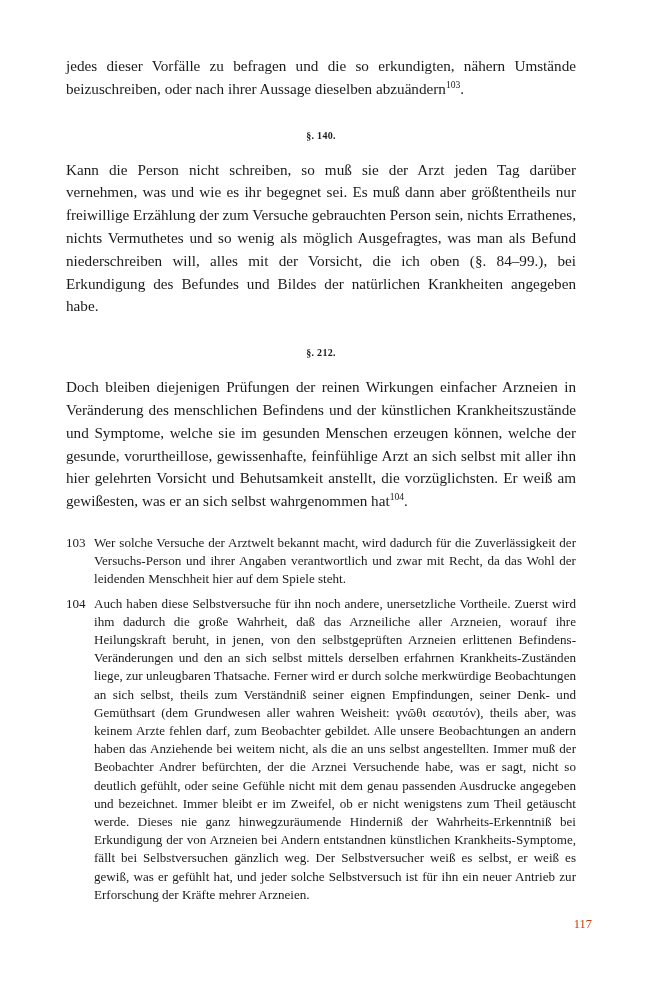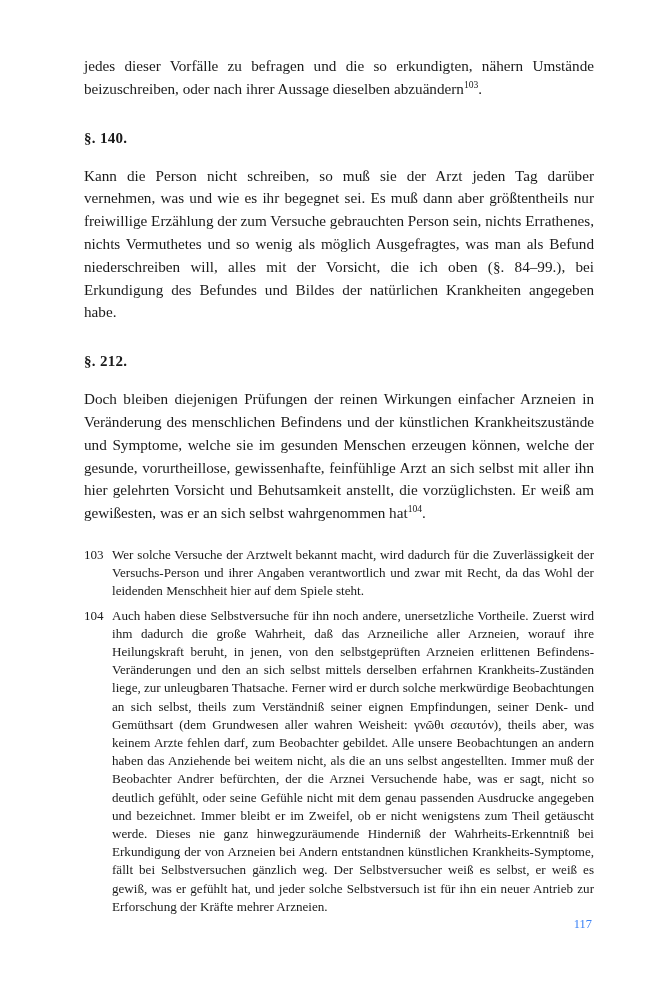--- a/index.html
+++ b/index.html
@@ -21,43 +21,44 @@
     position: absolute;
     left: 0;
     top: 0;
     width: 660px;
     height: 990px;
     background: #ffffff;
   }
 
   .content {
     position: absolute;
-    left: 84px;
+    left: 66px;
     top: 55px;
     width: 510px;
   }
 
   
   .para {
     font-size: 15.2px;
     line-height: 22.8px;
     text-align: justify;
     text-justify: inter-word;
     margin: 0;
     hyphens: manual;
     -webkit-hyphens: manual;
   }
   .para.continued {
     text-indent: 0;
   }
 
   
   .section-heading {
-    font-size: 15px;
+    font-size: 10px;
     font-weight: bold;
+    text-align: center;
     margin: 0;
     letter-spacing: 0.3px;
   }
 
   .gap-before-heading { height: 29px; }
   .gap-after-heading  { height: 18px; }
 
   
   sup.fnmark {
     font-size: 9.6px;
@@ -98,21 +99,21 @@
   .footnote .fn-text {
     display: block;
   }
 
   
   .folio {
     position: absolute;
     right: 68px;
     bottom: 58px;
     font-size: 12.4px;
-    color: #3b82f6;
+    color: #c2410c;
   }
 </style>
 </head>
 <body>
 
 <div class="page">
   <div class="content">
 
     <p class="para continued"><span>jedes dieser Vorfälle zu befragen und die so erkundigten, nähern Umstände beizuschreiben, oder nach ihrer Aussage dieselben abzuändern</span><sup class="fnmark">103</sup><span>.</span></p>
 

